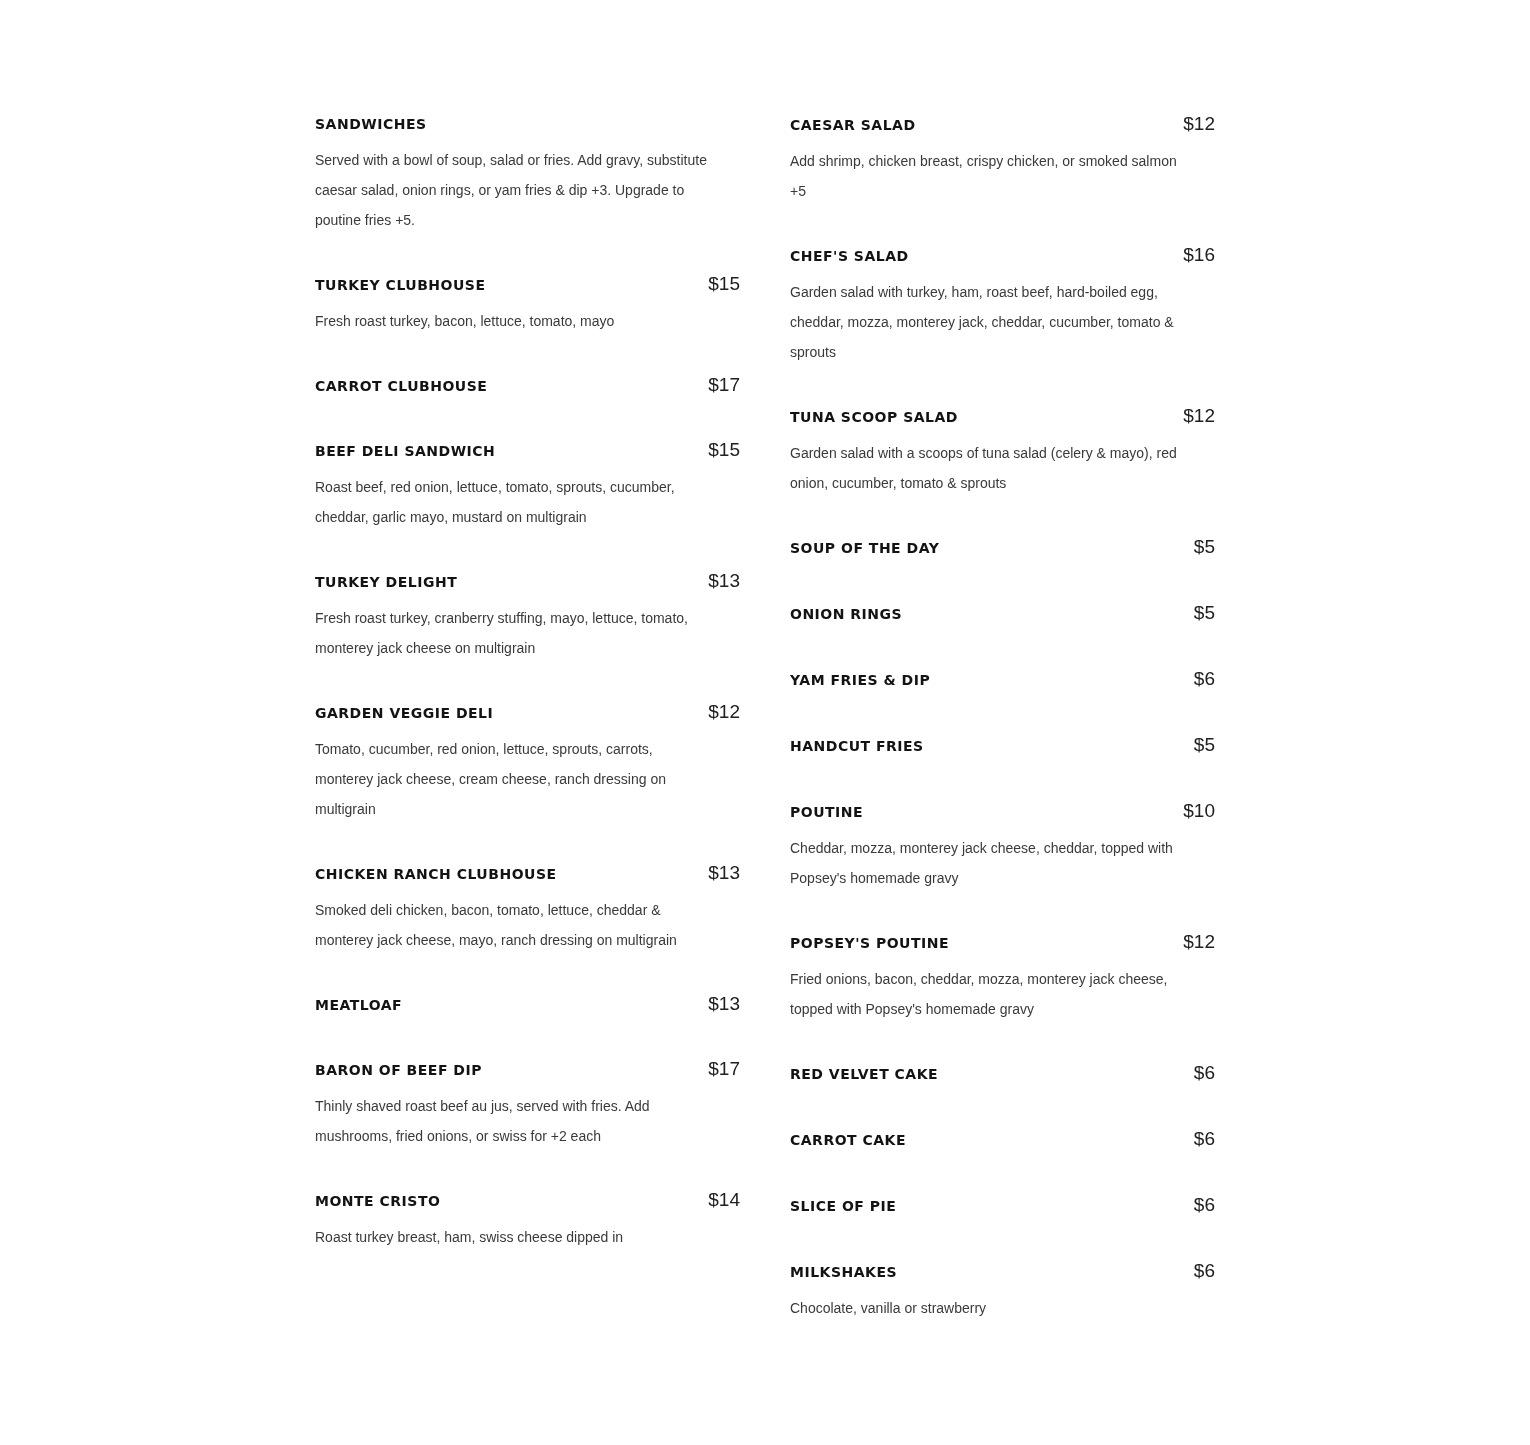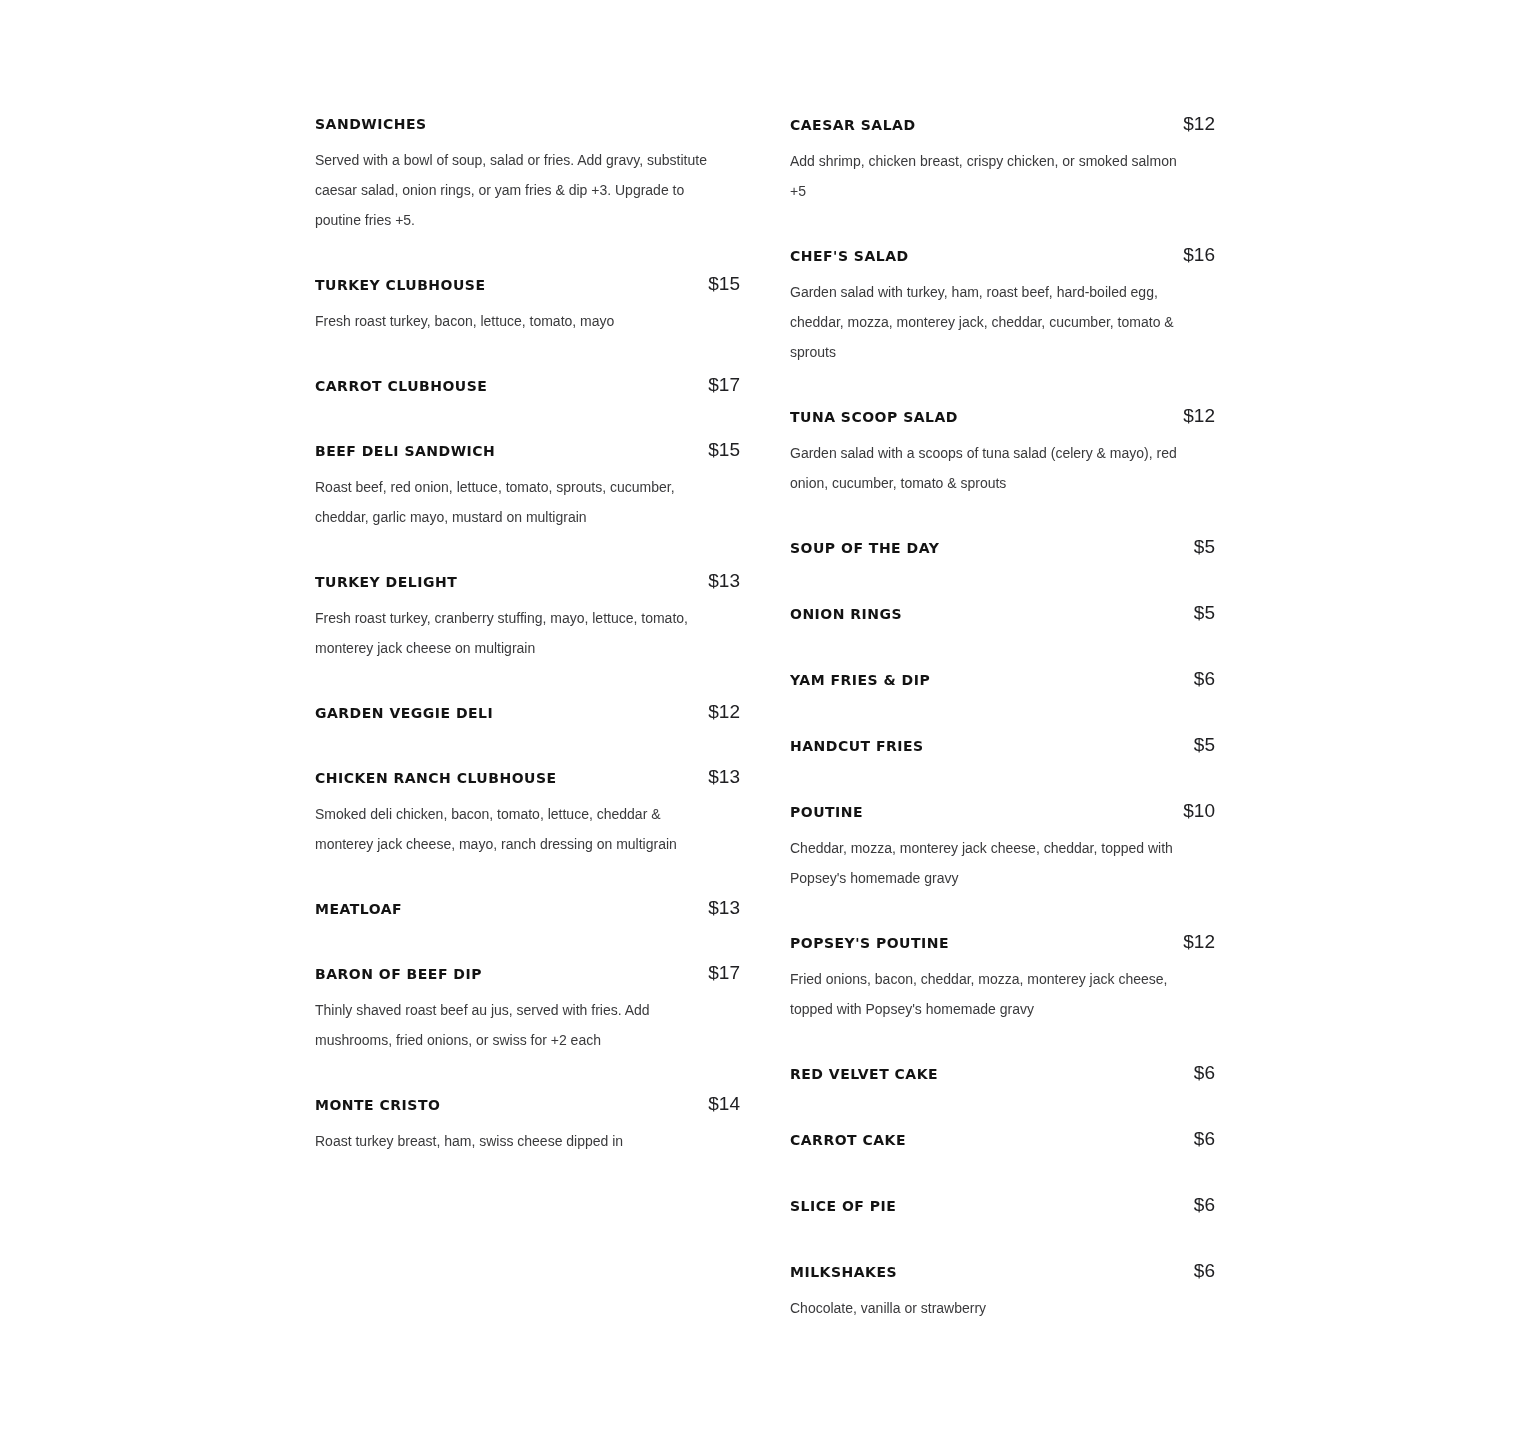--- a/index.html
+++ b/index.html
@@ -105,20 +105,21 @@
         <span class="price">$13</span>
       </div>
       <div class="desc">Fresh roast turkey, cranberry stuffing, mayo, lettuce, tomato, monterey jack cheese on multigrain</div>
     </div>
 
     <div class="item">
       <div class="head-row">
         <span class="name">GARDEN VEGGIE DELI</span>
         <span class="price">$12</span>
       </div>
+      <div class="desc">Tomato, cucumber, red onion, lettuce, sprouts, carrots, monterey jack cheese, cream cheese, ranch dressing on multigrain</div>
     </div>
 
     <div class="item">
       <div class="head-row">
         <span class="name">CHICKEN RANCH CLUBHOUSE</span>
         <span class="price">$13</span>
       </div>
       <div class="desc">Smoked deli chicken, bacon, tomato, lettuce, cheddar &amp; monterey jack cheese, mayo, ranch dressing on multigrain</div>
     </div>
 

